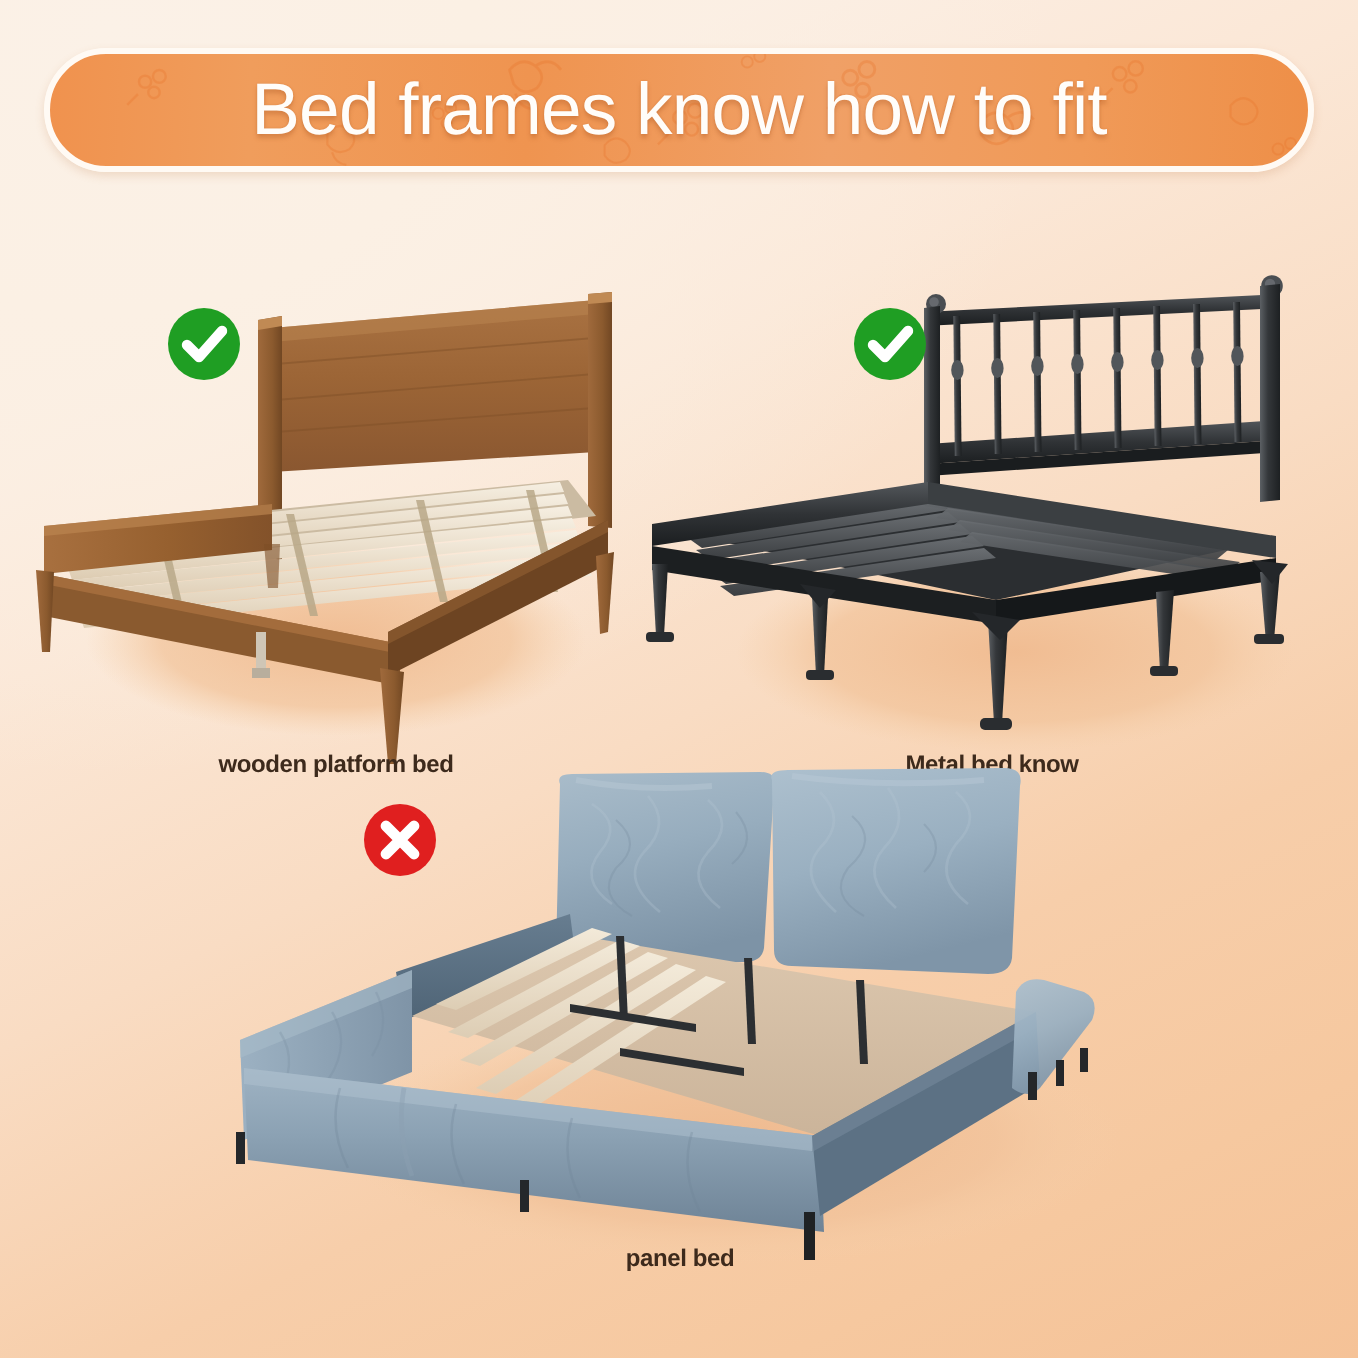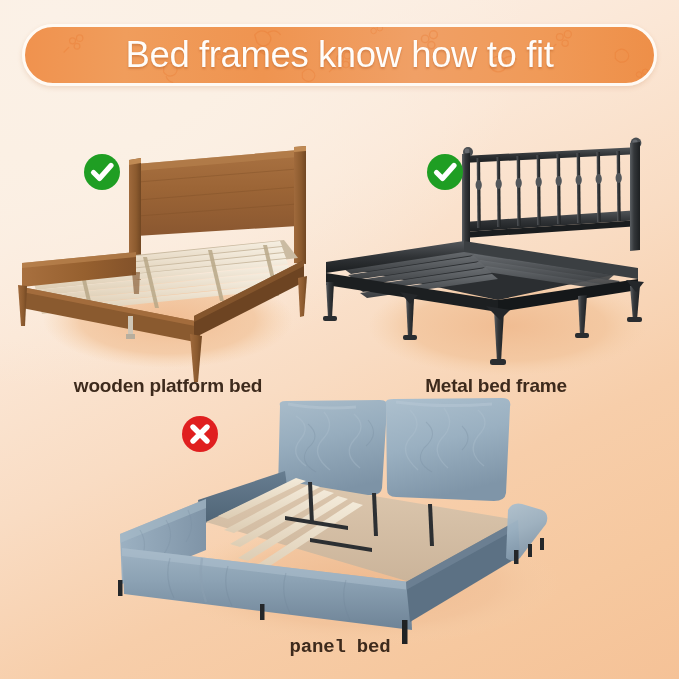--- a/index.html
+++ b/index.html
@@ -47,32 +47,32 @@
   }
 
   
   .figure{ position:absolute; }
   .caption{
     position:absolute;
     width:100%;
     text-align:center;
     color:#3d2a1c;
     font-weight:bold;
-    font-size:19px;
+    font-size:12px;
     letter-spacing:-0.2px;
     white-space:nowrap;
   }
 
   .badge{ position:absolute; z-index:10; }
   .badge svg{ display:block; }
 
   
   #fig-wooden{ left:8px;  top:130px; width:320px; height:270px; }
   #fig-metal { left:318px;top:130px; width:356px; height:270px; }
-  #fig-panel { left:110px;top:398px; width:460px; height:270px;font-family:Liberation Mono, monospace; }
+  #fig-panel { left:110px;top:384px; width:460px; height:270px; }
 
   #cap-wooden{ top:245px; }
   #cap-metal { top:245px; }
   #cap-panel { top:238px; }
 
   #badge-wooden{ left:82px;  top:152px; }
   #badge-metal { left:425px; top:152px; }
   #badge-panel { left:180px; top:414px; }
 </style>
 </head>
@@ -347,21 +347,21 @@
     </g>
   </svg>
 
   <div class="badge" id="badge-metal" style="left:107px; top:22px;">
     <svg width="40" height="40" viewBox="0 0 40 40">
       <circle cx="20" cy="20" r="18" fill="#1f9e23"></circle>
       <path d="M11.5,20.5 L17.5,26.5 L29,13.5" stroke="#ffffff" stroke-width="5.2" fill="none" stroke-linecap="round" stroke-linejoin="round"></path>
     </svg>
   </div>
 
-  <div class="caption" id="cap-metal">Metal bed frame</div>
+  <div class="caption" id="cap-metal">Metal bed know</div>
 </div>
 
 <div class="figure" id="fig-panel">
   <svg viewBox="0 0 460 270" width="460" height="270">
     <defs>
       <radialGradient id="shP" cx="50%" cy="50%" r="50%">
         <stop offset="0%" stop-color="#eeb98e" stop-opacity="0.95"></stop>
         <stop offset="68%" stop-color="#f1c29a" stop-opacity="0.72"></stop>
         <stop offset="100%" stop-color="#f5cfa9" stop-opacity="0"></stop>
       </radialGradient>

